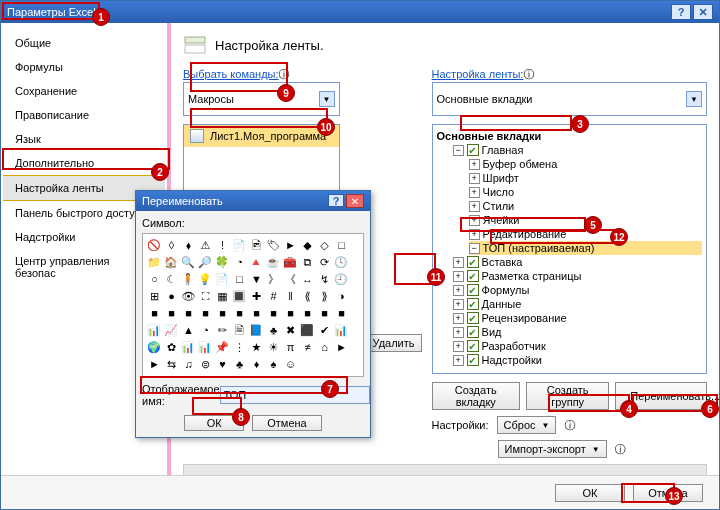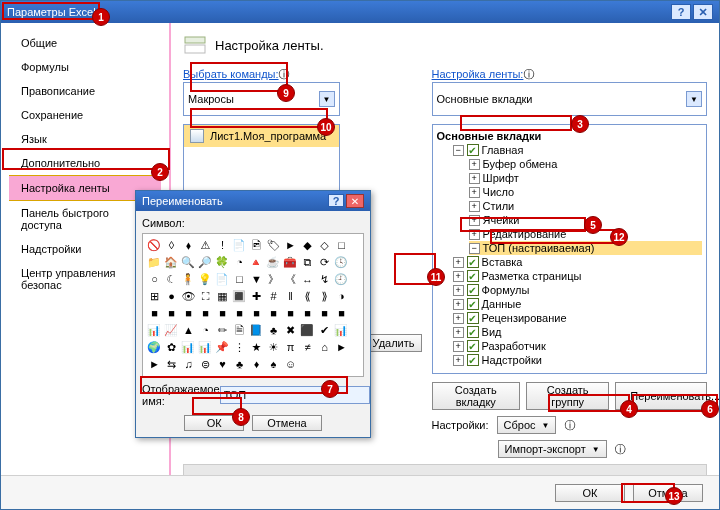--- a/index.html
+++ b/index.html
@@ -2,23 +2,23 @@
 <html><head>
 <meta charset="utf-8">
 <style>
   * { box-sizing: border-box; font-family: Tahoma, sans-serif; font-size: 11px; }
   body { margin: 0; background: #fff; width: 720px; height: 510px; overflow: hidden; position: relative; }
   .window { width: 720px; height: 510px; border: 1px solid #3a6ea5; display: flex; flex-direction: column; }
   .titlebar { background: linear-gradient(#3c7ad6, #2a5fb0); color: #fff; height: 22px; display: flex; align-items: center; padding: 0 6px; justify-content: space-between; }
   .titlebar-right { display: flex; gap: 2px; }
   .titlebtn { width: 20px; height: 16px; background: #dbe9ff; border: 1px solid #2a5fb0; color: #2a5fb0; display: flex; align-items: center; justify-content: center; cursor: pointer; font-weight: bold; }
   .body { flex: 1; display: flex; background: #fff; overflow: hidden; }
-  .sidebar { width: 170px; border-right: 2px solid #f9a8d4; padding: 8px 8px; }
+  .sidebar { width: 170px; border-right: 4px solid #f9a8d4; padding: 8px 2px; }
   .side-item { padding: 6px 12px; cursor: pointer; }
-  .side-item.active { background: #f9a8d4; border: 1px solid #d9a400; border-left: none; border-right: none; }
+  .side-item.active { background: #e5e5e5; border: 1px solid #d9a400; border-left: none; border-right: none; }
   .main { flex: 1; padding: 10px 12px; position: relative; overflow: hidden; }
   .section-head { display: flex; align-items: center; gap: 8px; margin-bottom: 10px; }
   .icon-svg { width: 24px; height: 24px; }
   .cols { display: flex; gap: 20px; margin-top: 6px; }
   .col-left { width: 198px; }
   .col-mid { width: 52px; display: flex; flex-direction: column; align-items: center; justify-content: center; gap: 4px; margin-top: 160px; }
   .col-right { flex: 1; }
   .label-link { color: #1155cc; text-decoration: underline; display: inline-block; margin-bottom: 2px; }
   .selectbox { width: 100%; border: 1px solid #7a9ad1; height: 20px; background: #fff; display: flex; align-items: center; padding: 16px 4px; justify-content: space-between; cursor: pointer; }
   .selectbox .arrow { width: 16px; height: 16px; background: #dbe9ff; border: 1px solid #7a9ad1; display: flex; align-items: center; justify-content: center; }
@@ -68,22 +68,22 @@
     <span>Параметры Excel</span>
     <div class="titlebar-right">
       <div class="titlebtn">?</div>
       <div class="titlebtn">✕</div>
     </div>
   </div>
   <div class="body">
     <div class="sidebar" id="sidebar">
         <div class="side-item">Общие</div>
         <div class="side-item">Формулы</div>
+        <div class="side-item">Сохранение</div>
         <div class="side-item">Правописание</div>
-        <div class="side-item">Сохранение</div>
         <div class="side-item">Язык</div>
         <div class="side-item">Дополнительно</div>
         <div class="side-item active">Настройка ленты</div>
         <div class="side-item">Панель быстрого доступа</div>
         <div class="side-item">Надстройки</div>
         <div class="side-item">Центр управления безопас</div>
       </div>
     <div class="main">
       <div class="section-head">
         <svg class="icon-svg" viewBox="0 0 24 24">

